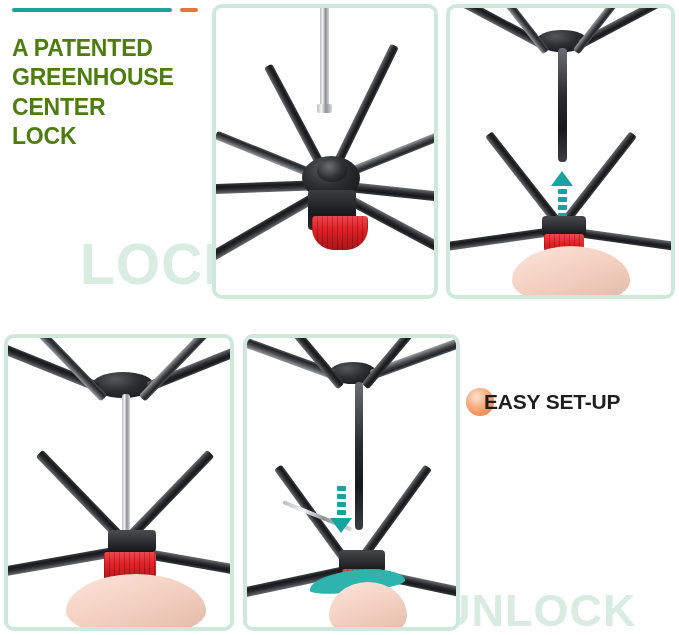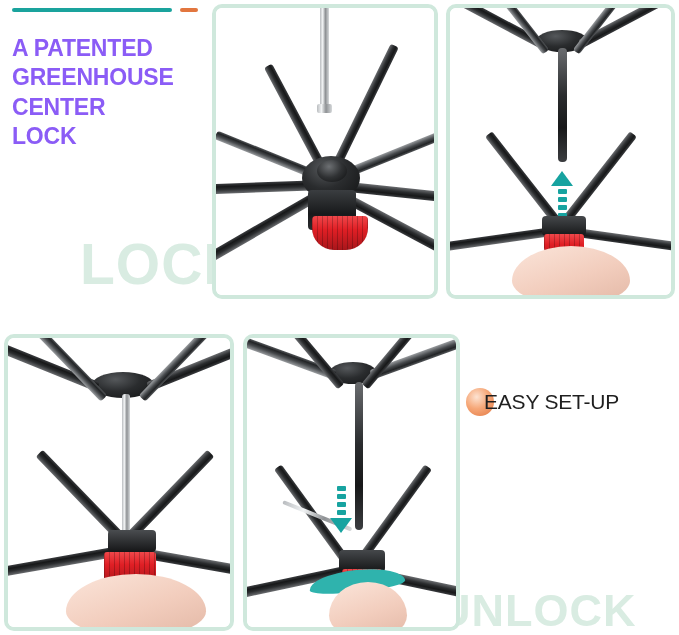--- a/index.html
+++ b/index.html
@@ -27,21 +27,21 @@
   #wm-lock   { left:80px;  top:231px; font-size:57px; }
   #wm-unlock { left:438px; top:585px; font-size:45px; }
 
   
   #header-block { position:absolute; left:12px; top:8px; width:200px; }
   #rule-row { display:flex; align-items:center; gap:8px; margin-bottom:22px; }
   #rule-teal   { width:160px; height:4px; background:#1aa39d; border-radius:2px; }
   #rule-orange { width:18px;  height:4px; background:#e2763f; border-radius:2px; }
   #headline {
     font-size:23px; font-weight:800; line-height:1.28;
-    color:#8b5cf6; letter-spacing:-0.2px;
+    color:#4d7c0f; letter-spacing:-0.2px;
   }
 
   
   .panel {
     position:absolute;
     border:4px solid #cfe8dc;
     border-radius:10px;
     background:#ffffff;
     overflow:hidden;
   }
@@ -107,21 +107,21 @@
   
   #setup-block { position:absolute; left:466px; top:388px; width:200px; }
   #setup-head-row { display:flex; align-items:center; }
   #setup-dot {
     width:28px; height:28px; border-radius:50%; flex:0 0 auto;
     margin-right:-10px;
     background:radial-gradient(circle at 38% 32%,#fde3d2 0%,#f6a879 45%,#e2763f 100%);
   }
   #setup-title {
     position:relative; z-index:2;
-    font-size:21px; font-weight:400; color:#1f1f1f; letter-spacing:-0.2px;
+    font-size:21px; font-weight:700; color:#1f1f1f; letter-spacing:-0.2px;
   }
   #setup-body {
     margin-top:36px;
     font-size:15px; line-height:1.42; color:#2e2e2e;
   }
 </style>
 </head>
 <body>
 
 <div id="page">

